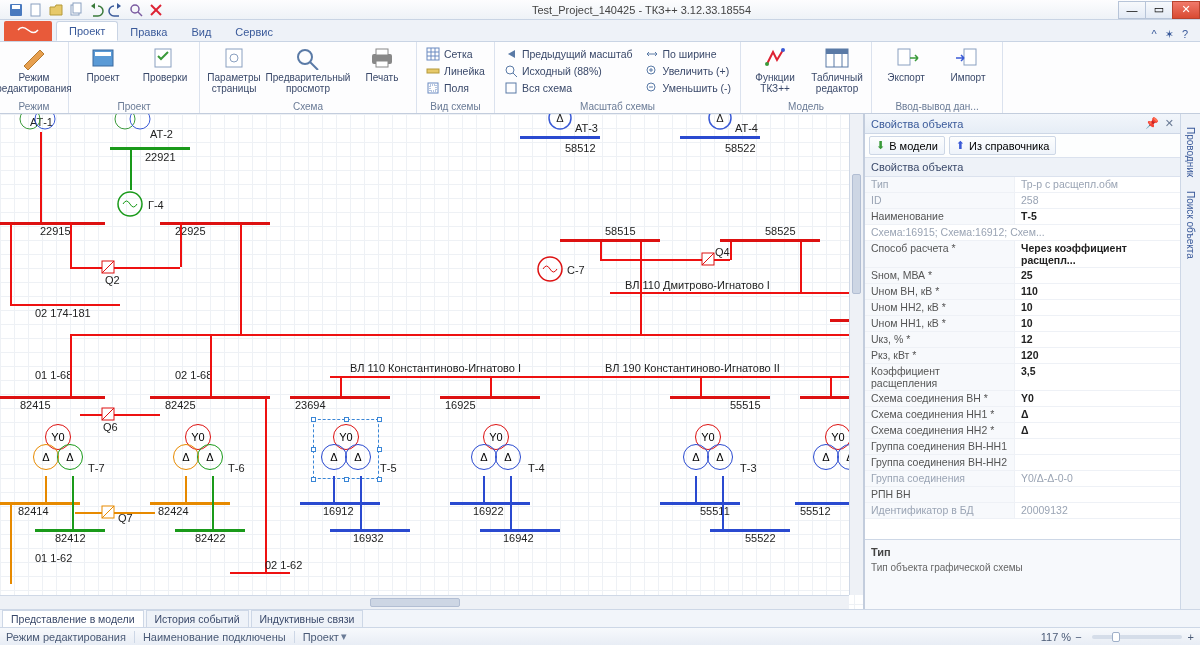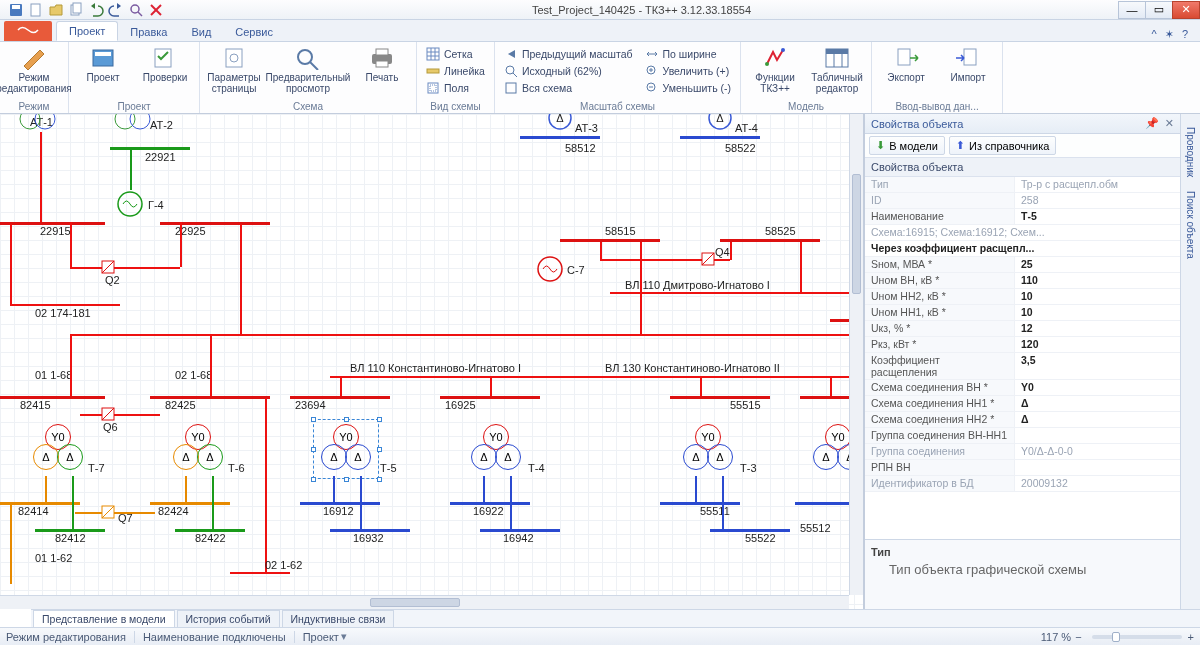--- a/index.html
+++ b/index.html
@@ -67,28 +67,28 @@
 .sp-btn { padding:2px 6px; border:1px solid #cdd7e6; background:linear-gradient(#fdfefe,#eef3fa); border-radius:2px; display:flex; align-items:center; gap:4px; cursor:pointer;}
 .sp-sub { padding:3px 6px; color:#3a496a; background:#eef2f8; border-bottom:1px solid #dbe2ee;}
 .prop-grid { flex:1; overflow:auto; background:#fff;}
 .prow { display:flex; border-bottom:1px solid #eef1f6; min-height:16px;}
 .prow .k { width:150px; padding:1px 6px; color:#555; font-size:10.5px; background:#f7f9fc; border-right:1px solid #eef1f6;}
 .prow .v { flex:1; padding:1px 6px; font-size:10.5px; color:#222;}
 .prow.dis .k, .prow.dis .v { color:#9aa4b4; }
 .prow.bold .v { font-weight:600; }
 .sp-help { height:70px; border-top:1px solid #cdd7e6; padding:6px; background:#f7f9fc;}
 .sp-help .h { font-weight:600; color:#444; margin-bottom:4px;}
-.sp-help .t { color:#666; font-size:13px;margin-left:18px;}
+.sp-help .t { color:#666; font-size:10px;}
 
 
 .vtabs { width:20px; background:#eef2f8; border-left:1px solid #cdd7e6; display:flex; flex-direction:column; align-items:center; padding-top:6px;}
 .vtab { writing-mode:vertical-rl; font-size:10px; color:#3a5a9a; padding:6px 2px; cursor:pointer; border:1px solid transparent;}
 
 
-.bottom-tabs { height:18px; background:#f2f5fa; border-top:1px solid #cdd7e6; display:flex; align-items:center;margin-left:31px; }
+.bottom-tabs { height:18px; background:#f2f5fa; border-top:1px solid #cdd7e6; display:flex; align-items:center; }
 .btab { padding:2px 8px; border:1px solid #cdd7e6; border-bottom:none; background:#fff; margin-left:2px; font-size:10.5px; color:#3a496a; cursor:pointer;}
 .btab.inactive { background:#eef2f8;}
 .statusbar { height:18px; background:linear-gradient(#f7f9fc,#e8edf5); border-top:1px solid #cdd7e6; display:flex; align-items:center; padding:0 6px; font-size:10.5px; color:#4a5a76;}
 .sb-sep { width:1px; height:12px; background:#cdd7e6; margin:0 8px;}
 .sb-spacer{flex:1}
 .zoom-slider { width:90px; height:4px; background:#d5dde9; border-radius:2px; position:relative; margin:0 6px;}
 .zoom-thumb { position:absolute; top:-3px; width:8px; height:10px; background:#fff; border:1px solid #9fb0c9; border-radius:2px;}
 
 
 .ic svg { width:100%; height:100%; }
@@ -274,21 +274,21 @@
             <div class="ic"><svg viewBox="0 0 14 14">
                 <path d="M11 3L4 7l7 4z" fill="#5a7aa6"></path>
               </svg></div>
             <span class="lbl">Предыдущий масштаб</span>
           </div>
         <div class="rbtn-sm">
             <div class="ic"><svg viewBox="0 0 14 14">
                 <circle cx="6" cy="6" r="4" fill="none" stroke="#5a7aa6"></circle>
                 <line x1="9" y1="9" x2="13" y2="13" stroke="#5a7aa6"></line>
               </svg></div>
-            <span class="lbl">Исходный (62%)</span>
+            <span class="lbl">Исходный (88%)</span>
           </div>
         <div class="rbtn-sm">
             <div class="ic"><svg viewBox="0 0 14 14">
                 <rect x="2" y="2" width="10" height="10" fill="none" stroke="#5a7aa6"></rect>
               </svg></div>
             <span class="lbl">Вся схема</span>
           </div>
       </div>
       <div class="rcol">
         <div class="rbtn-sm">
@@ -359,21 +359,21 @@
     </div>
     <div class="rgroup-label">Ввод-вывод дан...</div>
   </div>
 </div>
 
 <div class="workspace">
   <div class="canvas-wrap">
     <div class="canvas">
 
       <div class="label" style="left:30px;top:2px">АТ-1</div>
-      <div class="label" style="left:150px;top:5px">АТ-2</div>
+      <div class="label" style="left:150px;top:14px">АТ-2</div>
       <svg style="position:absolute;left:10px;top:-10px" width="60" height="30">
           <circle cx="20" cy="15" r="10" stroke="#3a9a3a" fill="none"></circle>
           <circle cx="35" cy="15" r="10" stroke="#3a5ad6" fill="none"></circle>
         </svg>
       <svg style="position:absolute;left:105px;top:-10px" width="60" height="30">
           <circle cx="20" cy="15" r="10" stroke="#3a9a3a" fill="none"></circle>
           <circle cx="35" cy="15" r="10" stroke="#3a5ad6" fill="none"></circle>
         </svg>
 
       <svg style="position:absolute;left:540px;top:-8px" width="40" height="28">
@@ -441,21 +441,21 @@
       <div class="label" style="left:625px;top:165px">ВЛ 110 Дмитрово-Игнатово I</div>
       <div class="line v" style="left:850px;top:128px;height:80px"></div>
       <div class="busbar" style="left:830px;top:205px;width:30px;background:#d11"></div>
 
       <div class="line v" style="left:240px;top:110px;height:110px"></div>
       <div class="line h" style="left:70px;top:220px;width:790px"></div>
       <div class="line v" style="left:640px;top:128px;height:93px"></div>
 
       <div class="line h" style="left:330px;top:262px;width:530px"></div>
       <div class="label" style="left:350px;top:248px">ВЛ 110 Константиново-Игнатово I</div>
-      <div class="label" style="left:605px;top:248px">ВЛ 130 Константиново-Игнатово II</div>
+      <div class="label" style="left:605px;top:248px">ВЛ 190 Константиново-Игнатово II</div>
 
       <div class="label" style="left:35px;top:255px">01 1-68</div>
       <div class="label" style="left:175px;top:255px">02 1-68</div>
       <div class="line v" style="left:70px;top:222px;height:60px"></div>
       <div class="line v" style="left:210px;top:222px;height:60px"></div>
       <div class="busbar" style="left:0px;top:282px;width:105px;background:#d11"></div>
       <div class="busbar" style="left:150px;top:282px;width:120px;background:#d11"></div>
       <div class="label" style="left:20px;top:285px">82415</div>
       <div class="label" style="left:165px;top:285px">82425</div>
       <div class="line h" style="left:80px;top:300px;width:80px"></div>
@@ -587,21 +587,21 @@
       <div class="busbar" style="left:450px;top:388px;width:80px;background:#2a4ad0"></div>
       <div class="label" style="left:473px;top:391px">16922</div>
       <div class="busbar" style="left:480px;top:415px;width:80px;background:#2a4ad0"></div>
       <div class="label" style="left:503px;top:418px">16942</div>
 
       <div class="busbar" style="left:660px;top:388px;width:80px;background:#2a4ad0"></div>
       <div class="label" style="left:700px;top:391px">55511</div>
       <div class="busbar" style="left:710px;top:415px;width:80px;background:#2a4ad0"></div>
       <div class="label" style="left:745px;top:418px">55522</div>
       <div class="busbar" style="left:795px;top:388px;width:65px;background:#2a4ad0"></div>
-      <div class="label" style="left:800px;top:408px">55512</div>
+      <div class="label" style="left:800px;top:391px">55512</div>
 
       <div class="line v" style="left:45px;top:362px;height:26px;background:#e78a00"></div>
       <div class="line v" style="left:72px;top:362px;height:53px;background:#1a9a1a"></div>
       <div class="line v" style="left:185px;top:362px;height:26px;background:#e78a00"></div>
       <div class="line v" style="left:212px;top:362px;height:53px;background:#1a9a1a"></div>
       <div class="line v" style="left:333px;top:362px;height:26px;background:#2a4ad0"></div>
       <div class="line v" style="left:360px;top:362px;height:53px;background:#2a4ad0"></div>
       <div class="line v" style="left:483px;top:362px;height:26px;background:#2a4ad0"></div>
       <div class="line v" style="left:510px;top:362px;height:53px;background:#2a4ad0"></div>
       <div class="line v" style="left:695px;top:362px;height:26px;background:#2a4ad0"></div>
@@ -649,20 +649,21 @@
           <div class="v">258</div>
         </div>
         <div class="prow bold">
           <div class="k">Наименование</div>
           <div class="v">Т-5</div>
         </div>
         <div class="prow dis">
           <div class="v">Схема:16915; Схема:16912; Схем...</div>
         </div>
         <div class="prow bold">
+          <div class="k">Способ расчета *</div>
           <div class="v">Через коэффициент расщепл...</div>
         </div>
         <div class="prow bold">
           <div class="k">Sном, МВА *</div>
           <div class="v">25</div>
         </div>
         <div class="prow bold">
           <div class="k">Uном ВН, кВ *</div>
           <div class="v">110</div>
         </div>
@@ -693,20 +694,24 @@
         <div class="prow bold">
           <div class="k">Схема соединения НН1 *</div>
           <div class="v">Δ</div>
         </div>
         <div class="prow bold">
           <div class="k">Схема соединения НН2 *</div>
           <div class="v">Δ</div>
         </div>
         <div class="prow">
           <div class="k">Группа соединения ВН-НН1</div>
+          <div class="v"></div>
+        </div>
+        <div class="prow">
+          <div class="k">Группа соединения ВН-НН2</div>
           <div class="v"></div>
         </div>
         <div class="prow dis">
           <div class="k">Группа соединения</div>
           <div class="v">Y0/Δ-Δ-0-0</div>
         </div>
         <div class="prow">
           <div class="k">РПН ВН</div>
           <div class="v"></div>
         </div>

